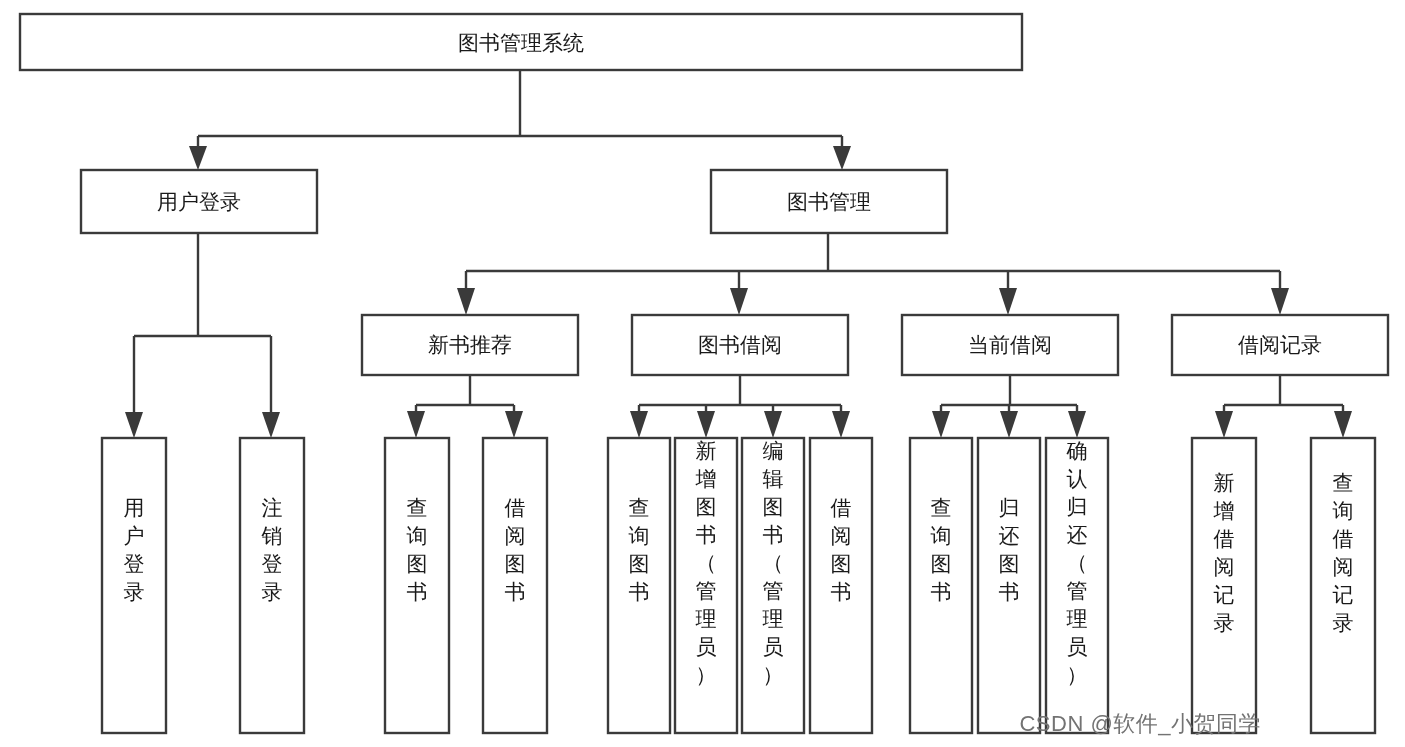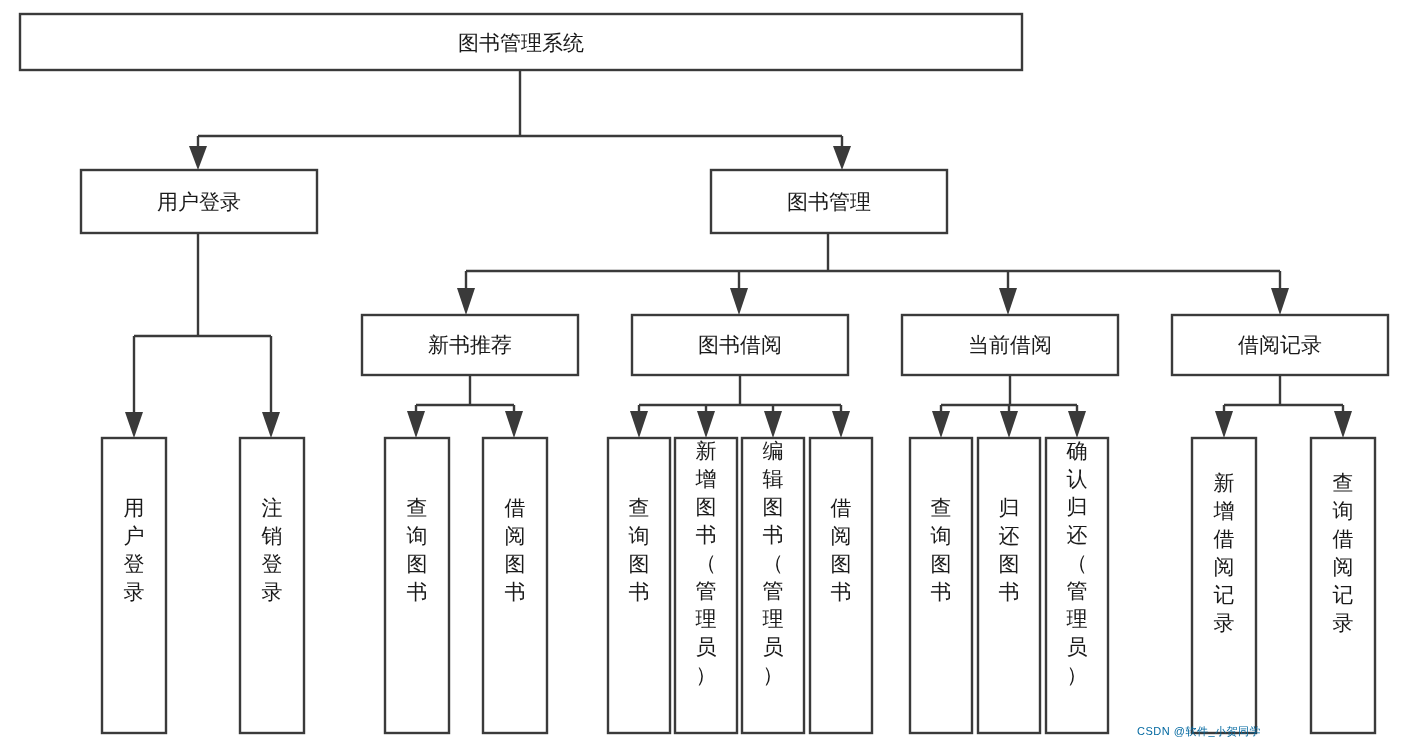--- a/index.html
+++ b/index.html
@@ -51,22 +51,22 @@
     fill: #1a1a1a;
     font-family: "Liberation Sans", "DejaVu Sans", sans-serif;
     font-size: 21px;
     text-anchor: middle;
   }
   .watermark {
     position: absolute;
     right: 14px;
     bottom: 8px;
     font-family: "Liberation Sans", "DejaVu Sans", sans-serif;
-    font-size: 11px;
-    color: #0369a1;
+    font-size: 22px;
+    color: #737373;
     white-space: nowrap;
     letter-spacing: 0.5px;
   }
 </style>
 </head>
 <body>
 
 <div id="diagram-root">
 
   <svg id="flowchart" width="1405" height="747" viewBox="0 0 1405 747" xmlns="http://www.w3.org/2000/svg">

